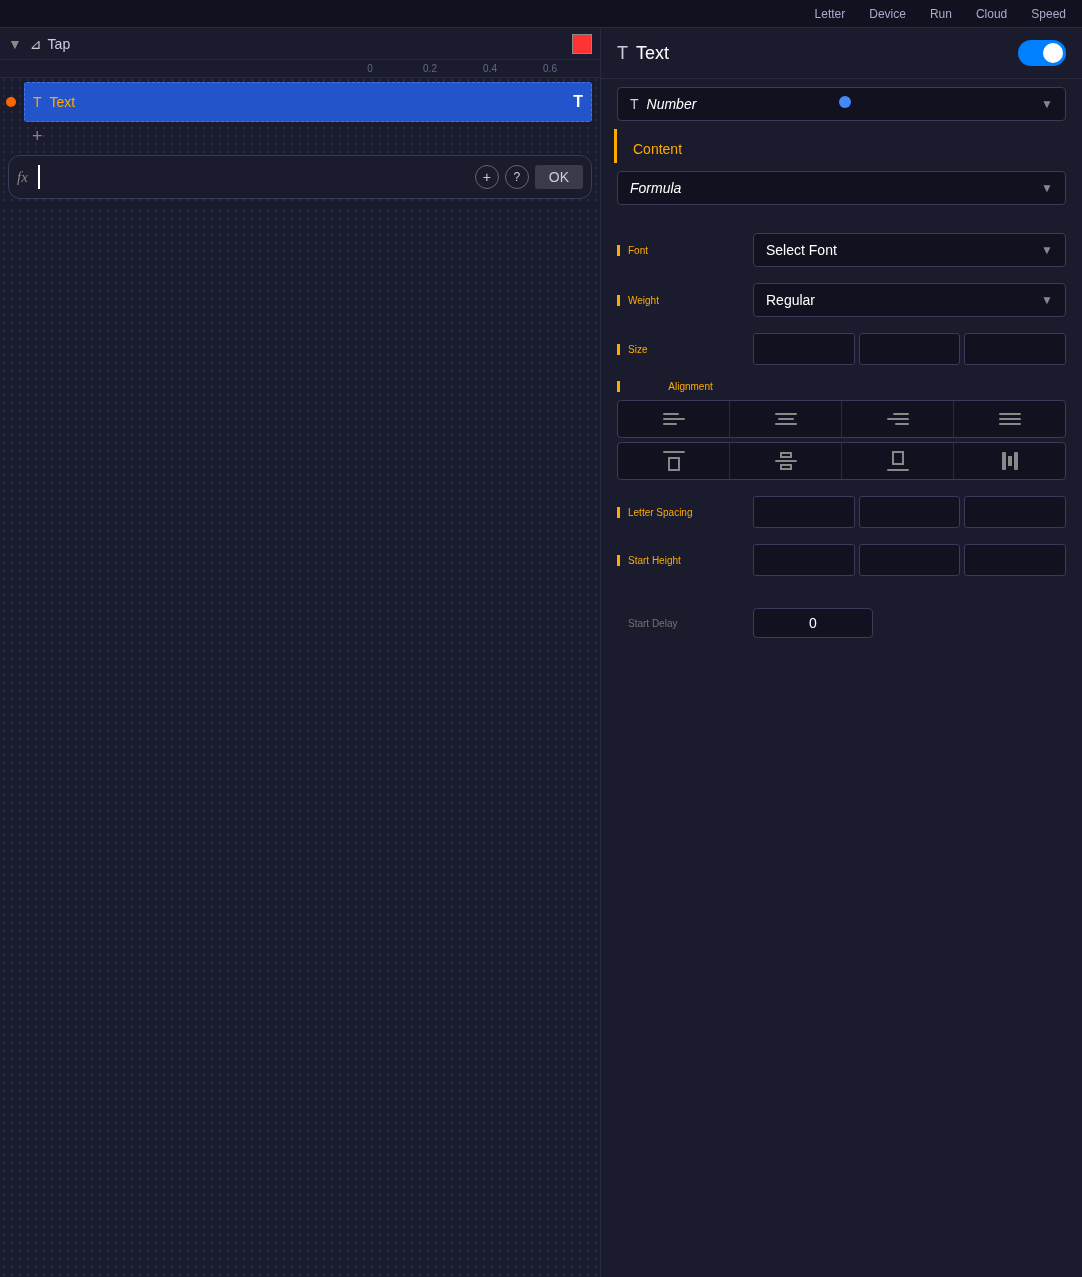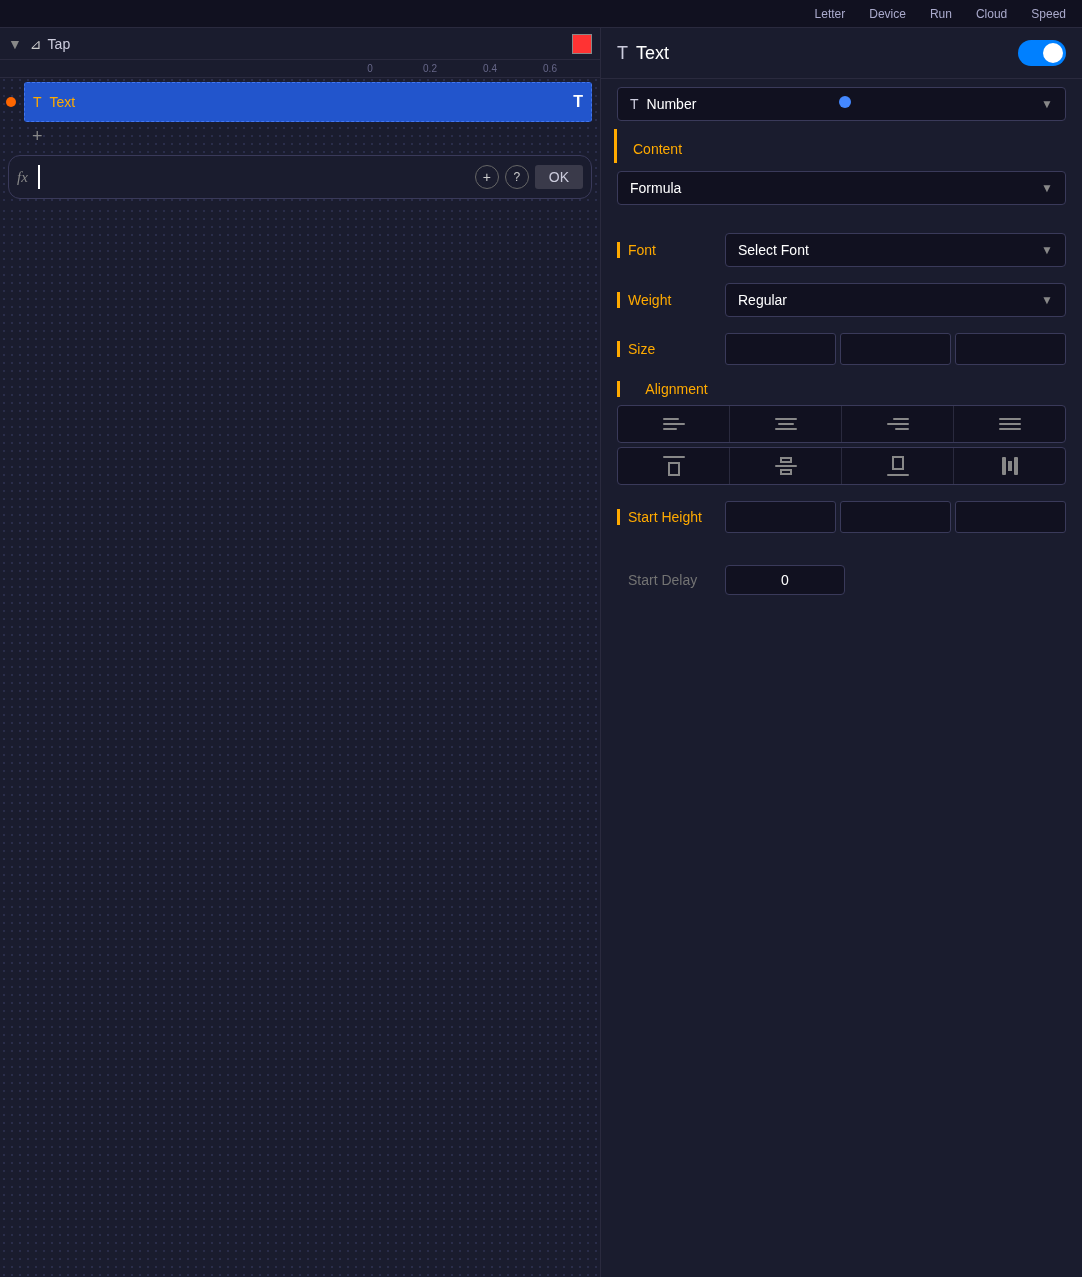--- a/index.html
+++ b/index.html
@@ -305,20 +305,21 @@
       display: flex;
       align-items: center;
       cursor: pointer;
     }
     .dropdown .icon {
       margin-right: 8px;
       color: #ccccdd;
     }
     .dropdown .label {
       flex: 1;
+      font-style: italic;
     }
     .dropdown .chevron {
       color: #888;
       font-size: 12px;
     }
 
     
     .section-label {
       color: #ffaa00;
       font-size: 14px;
@@ -328,24 +329,24 @@
     }
 
     
     .prop-row {
       display: flex;
       align-items: center;
       padding: 8px 16px;
     }
     .prop-label {
       color: #ffaa00;
-      font-size: 14px;
+      font-size: 10px;
       border-left: 3px solid #ffaa00;
       padding-left: 8px;
-      width: 108px;
+      width: 136px;
       flex-shrink: 0;
     }
     .prop-label.white {
       color: #737373;
       border-left-color: transparent;
     }
     .prop-dropdown {
       flex: 1;
       background-color: #111120;
       border: 1px solid #3a3a5a;
@@ -597,20 +598,28 @@
         <button class="align-btn">
           <div style="display:flex; gap:2px; align-items:center;">
             <div class="align-line" style="width:4px; height:18px; background:#888;"></div>
             <div style="flex:1; height:10px; border: 2px solid #888;"></div>
             <div class="align-line" style="width:4px; height:18px; background:#888;"></div>
           </div>
         </button>
       </div>
     </div>
 
+    <div class="prop-row">
+      <span class="prop-label">Letter Spacing</span>
+      <div class="size-inputs">
+        <div class="size-input-box"></div>
+        <div class="size-input-box"></div>
+        <div class="size-input-box"></div>
+      </div>
+    </div>
 
     <div class="prop-row">
       <span class="prop-label">Start Height</span>
       <div class="size-inputs">
         <div class="size-input-box"></div>
         <div class="size-input-box"></div>
         <div class="size-input-box"></div>
       </div>
     </div>
 

